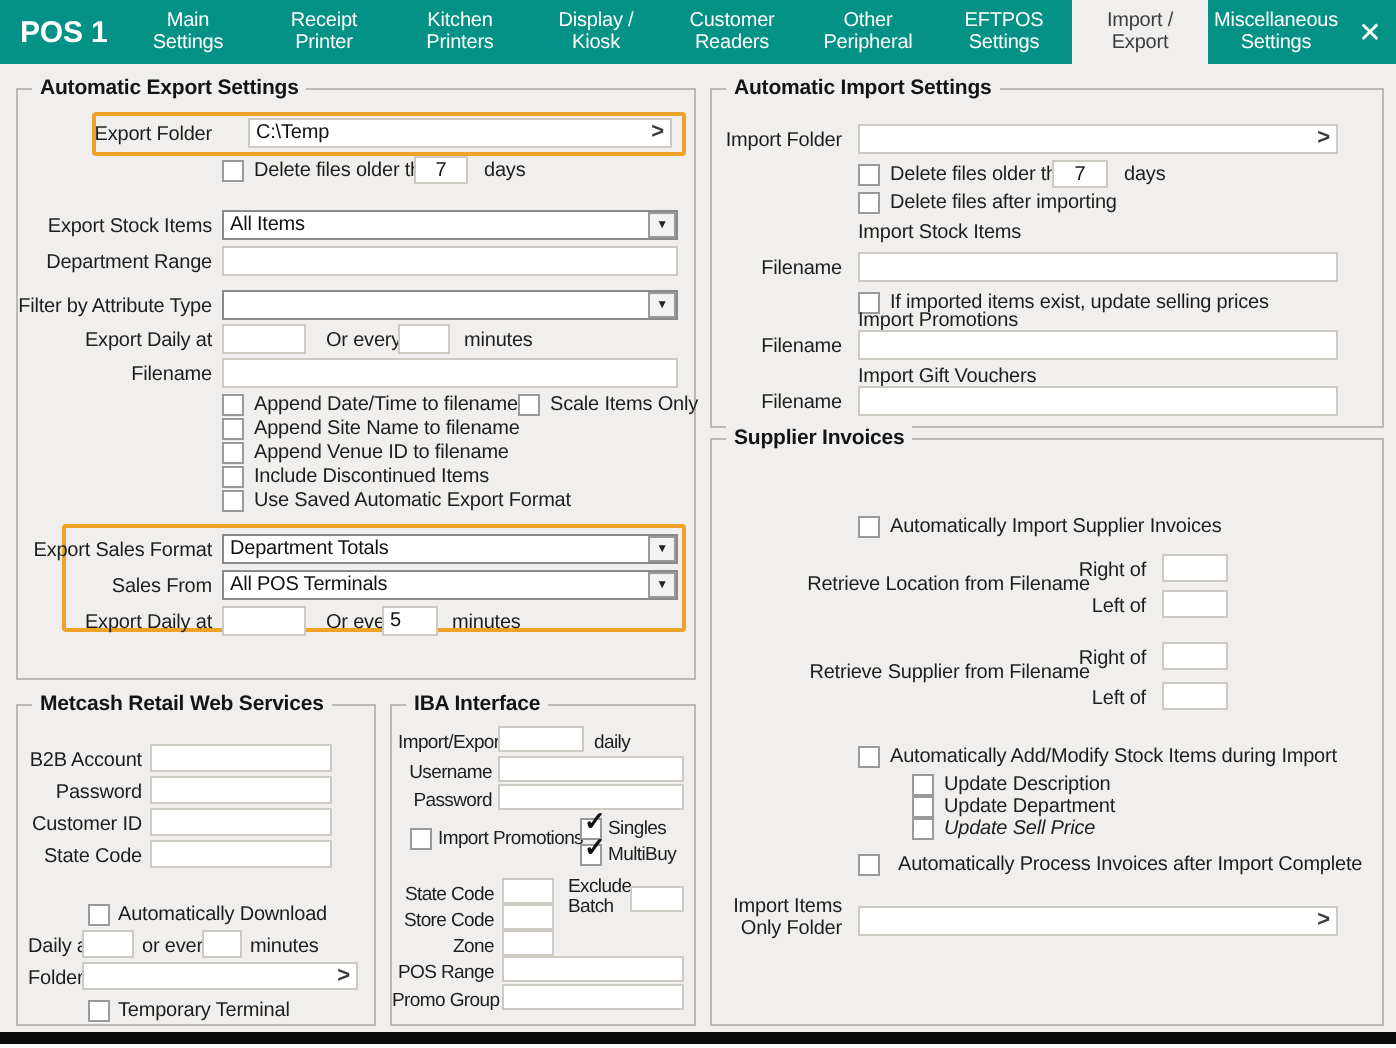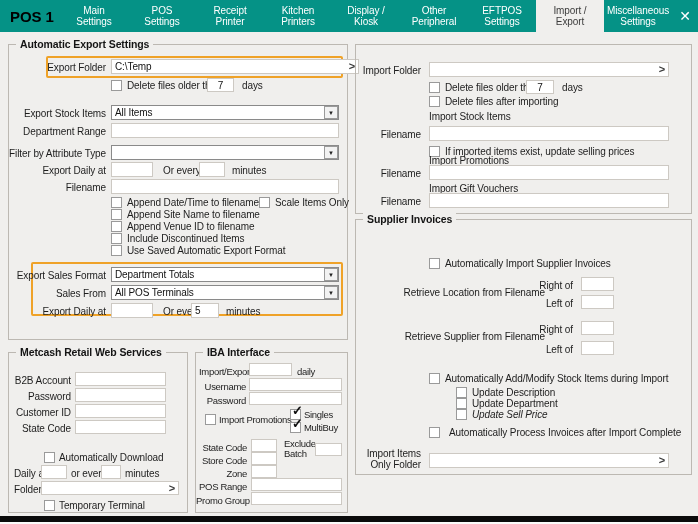--- a/index.html
+++ b/index.html
@@ -2,21 +2,21 @@
 <html><head>
 <meta charset="utf-8">
 <style>
   * { margin:0; padding:0; box-sizing:border-box; }
   html,body { width:698px; height:524px; }
   body { font-family:"Liberation Sans", sans-serif; letter-spacing:-0.1px; }
   .page { position:relative; width:698px; height:524px; background:#f0efed; overflow:hidden; }
 
   
   .header { position:absolute; left:0; top:0; width:698px; height:32px; background:#059286; display:flex; align-items:stretch; }
-  .app-title { position:absolute; left:10px; top:0; height:32px; display:flex; align-items:center; color:#000000; font-size:15px; font-weight:600; }
+  .app-title { position:absolute; left:10px; top:0; height:32px; display:flex; align-items:center; color:#ffffff; font-size:15px; font-weight:600; }
   .tabs { position:absolute; right:26px; top:0; height:32px; display:flex; align-items:stretch; }
   .tab { display:flex; align-items:center; justify-content:center; text-align:center; color:#fff; font-size:10px; line-height:11px; padding:2px 6px; max-width:68px; cursor:default; }
   .tab.active { background:#f0efed; color:#3c3c3c; }
   .close-btn { position:absolute; right:0; top:0; width:26px; height:32px; display:flex; align-items:center; justify-content:center; color:#fff; font-size:14px; }
 
   
   .panel { position:absolute; border:1px solid #bcb8b2; }
   .ptitle { position:absolute; top:-7px; left:7px; background:#f0efed; padding:0 4px; font-size:10.5px; font-weight:bold; color:#141414; white-space:nowrap; }
 
   
@@ -41,38 +41,38 @@
 </style>
 </head>
 <body>
 
 <div class="page">
 
   <div class="header">
     <div class="app-title">POS 1</div>
     <div class="tabs">
       <div class="tab">Main Settings</div>
-      <div class="tab">POS Settings</div>
       <div class="tab">Receipt Printer</div>
       <div class="tab">Kitchen Printers</div>
       <div class="tab">Display / Kiosk</div>
+      <div class="tab">Customer Readers</div>
       <div class="tab">Other Peripheral</div>
       <div class="tab">EFTPOS Settings</div>
       <div class="tab active">Import / Export</div>
       <div class="tab">Miscellaneous Settings</div>
     </div>
     <div class="close-btn">✕</div>
   </div>
 
   <div class="panel" style="left:8px; top:44px; width:340px; height:296px;">
     <div class="ptitle">Automatic Export Settings</div>
 
     <div class="hl" style="left:37px; top:11px; width:297px; height:22px;"></div>
     <div class="lbl r" style="left:0; top:17px; width:97px;">Export Folder</div>
-    <div class="inp" style="left:102px; top:14px; width:248px;align-items:center;">
+    <div class="inp" style="left:115px; top:14px; width:212px;align-items:center;">
       <span>C:\Temp</span>
       <span class="browse">&gt;</span>
     </div>
 
     <div class="cb" style="left:102px; top:35px;"></div>
     <div class="lbl" style="left:118px; top:35px;">Delete files older than</div>
     <div class="inp ctr" style="left:198px; top:33px; width:27px; height:14px;">
         <span>7</span>
       </div>
     <div class="lbl" style="left:233px; top:35px;">days</div>
@@ -134,20 +134,21 @@
     <div class="lbl r" style="left:0; top:261px; width:97px;">Export Daily at</div>
     <div class="inp" style="left:102px; top:258px; width:42px;"></div>
     <div class="lbl" style="left:154px; top:261px;">Or every</div>
     <div class="inp" style="left:182px; top:258px; width:28px;">
         <span>5</span>
       </div>
     <div class="lbl" style="left:217px; top:261px;">minutes</div>
   </div>
 
   <div class="panel" style="left:355px; top:44px; width:337px; height:170px;">
+    <div class="ptitle">Automatic Import Settings</div>
 
     <div class="lbl r" style="left:0; top:20px; width:65px;">Import Folder</div>
     <div class="inp" style="left:73px; top:17px; width:240px;">
       <span class="browse">&gt;</span>
     </div>
 
     <div class="cb" style="left:73px; top:37px;"></div>
     <div class="lbl" style="left:89px; top:37px;">Delete files older than</div>
     <div class="inp ctr" style="left:170px; top:35px; width:28px; height:14px;">
         <span>7</span>
@@ -166,21 +167,21 @@
 
     <div class="lbl" style="left:73px; top:110px;">Import Promotions</div>
     <div class="lbl r" style="left:0; top:123px; width:65px;">Filename</div>
     <div class="inp" style="left:73px; top:120px; width:240px;"></div>
 
     <div class="lbl" style="left:73px; top:138px;">Import Gift Vouchers</div>
     <div class="lbl r" style="left:0; top:151px; width:65px;">Filename</div>
     <div class="inp" style="left:73px; top:148px; width:240px;"></div>
   </div>
 
-  <div class="panel" style="left:355px; top:219px; width:337px; height:256px;">
+  <div class="panel" style="left:355px; top:219px; width:337px; height:294px;">
     <div class="ptitle">Supplier Invoices</div>
 
     <div class="cb" style="left:73px; top:38px;"></div>
     <div class="lbl" style="left:89px; top:38px;">Automatically Import Supplier Invoices</div>
 
     <div class="lbl r" style="left:150px; top:60px; width:67px;">Right of</div>
     <div class="inp" style="left:225px; top:57px; width:33px; height:14px;"></div>
     <div class="lbl r" style="left:0; top:67px; width:189px;">Retrieve Location from Filename</div>
     <div class="lbl r" style="left:150px; top:78px; width:67px;">Left of</div>
     <div class="inp" style="left:225px; top:75px; width:33px; height:14px;"></div>

